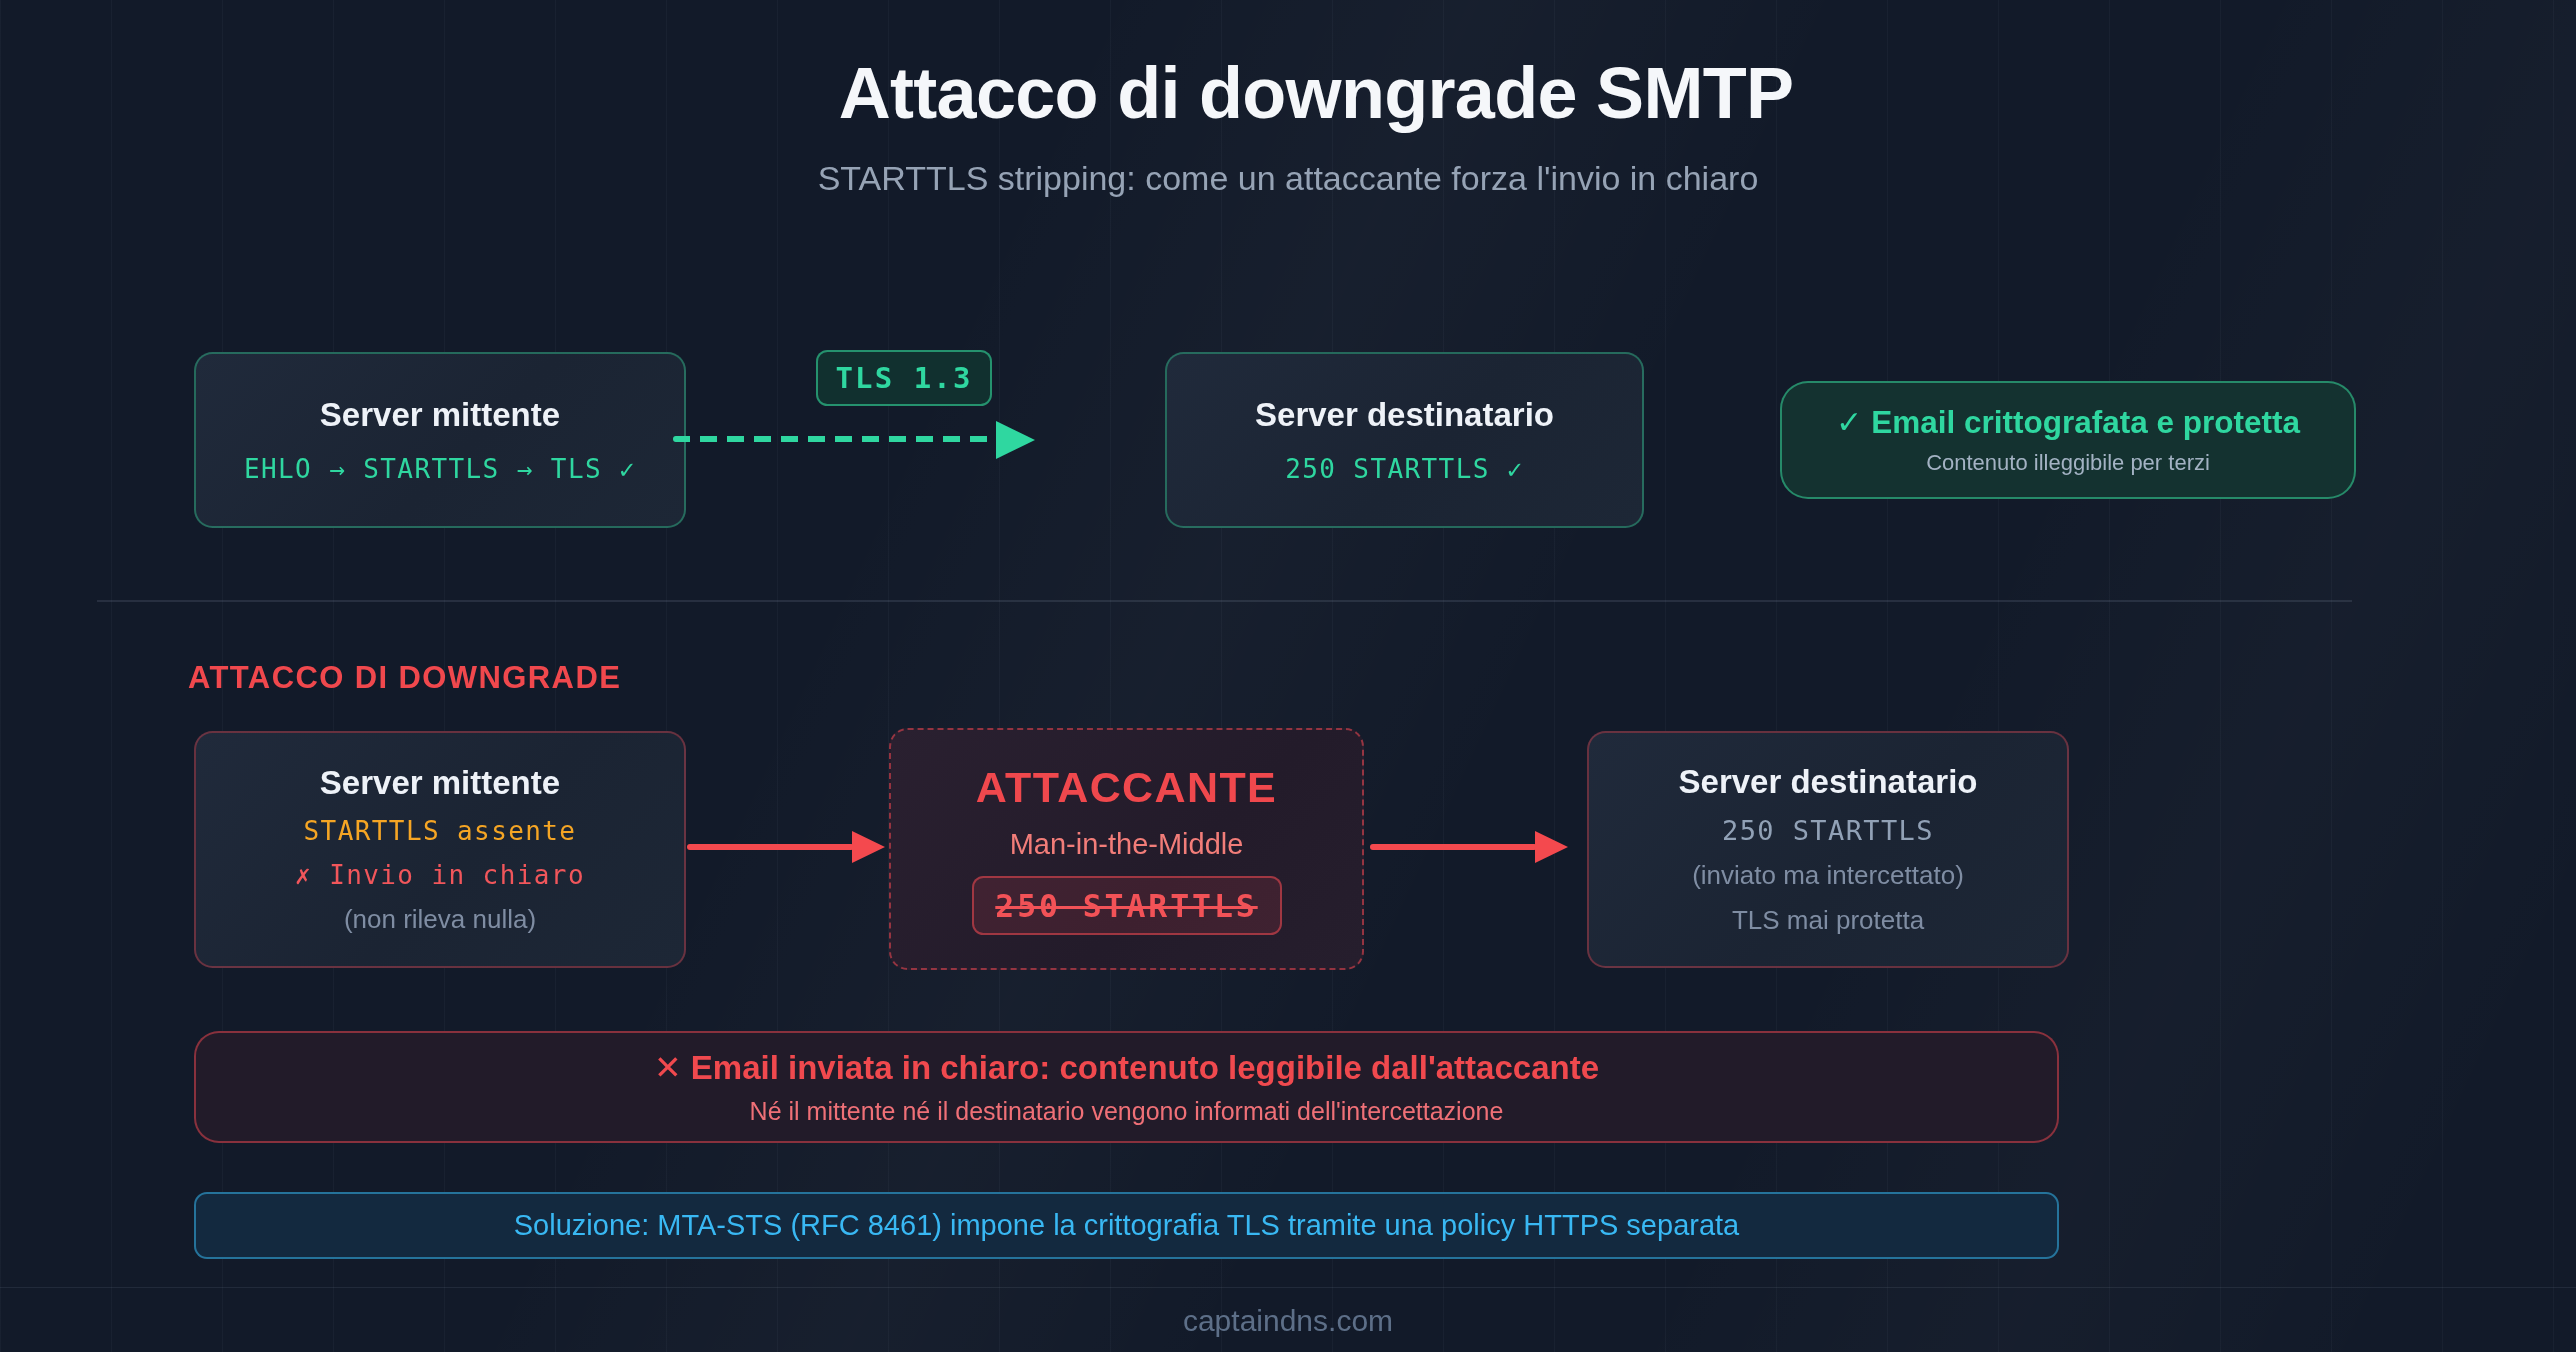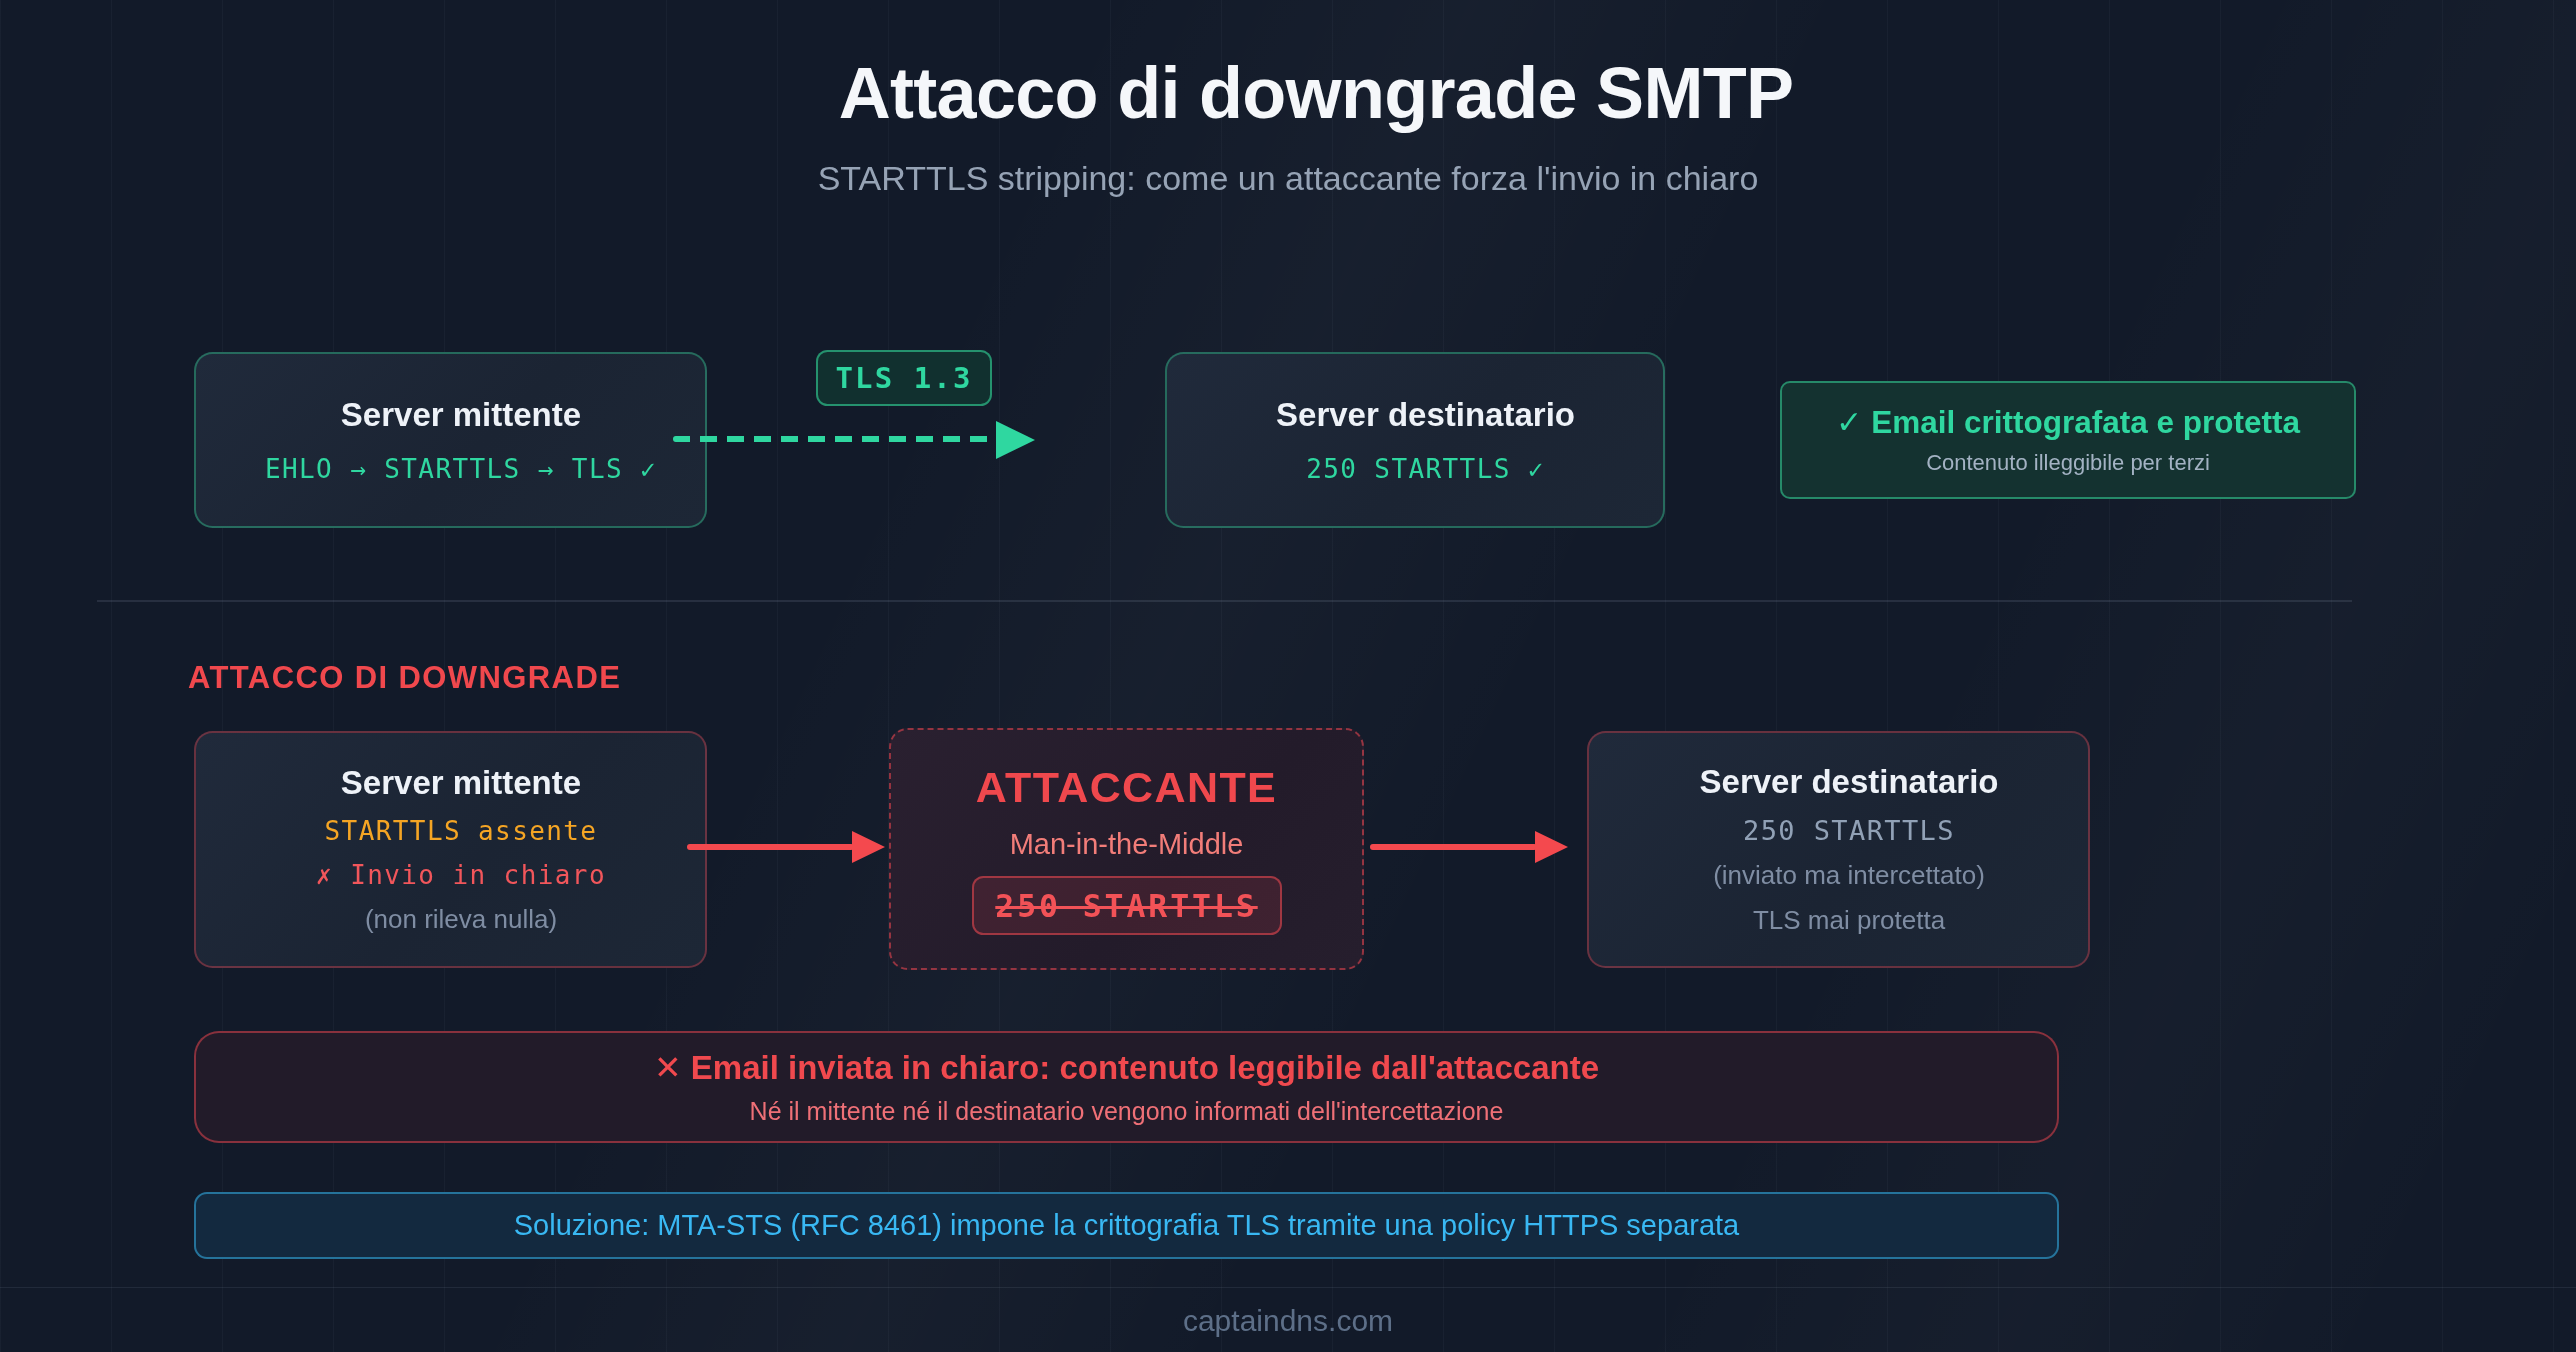--- a/index.html
+++ b/index.html
@@ -30,21 +30,20 @@
     font-size:31px;font-weight:700;letter-spacing:1.4px;
   }
   .label-green{color:#2fd7a0;left:188px;top:286px;}
   .label-red{color:#f0484d;left:188px;top:660px;}
   
   .node{
     border-radius:18.6px;
     background:linear-gradient(135deg,#202a3b 0%,#1b2433 55%,#1d2736 100%);
     display:flex;flex-direction:column;align-items:center;justify-content:center;
     text-align:center;
-    padding-left:21px;
   }
   .node.teal{border:2.1px solid rgba(52,211,153,0.40);}
   .node.redb{border:2.1px solid rgba(240,72,82,0.36);}
   .node-title{font-size:33px;font-weight:700;color:#eef2f8;}
   .mono{font-family:"DejaVu Sans Mono","DejaVu Sans",monospace;letter-spacing:1.4px;}
   .code-green{font-size:26px;color:#2fd7a0;}
   .code-amber{font-size:26px;color:#f5a524;}
   .code-red{font-size:26px;color:#f1565b;}
   .code-slate{font-size:27px;color:#91a1b6;}
   .note{font-size:26px;color:#7f8da3;font-family:"Liberation Sans",sans-serif;}
@@ -72,21 +71,21 @@
     border:2.1px solid rgba(52,211,153,0.6);
     border-radius:11.4px;background:#11302f;
     display:flex;align-items:center;justify-content:center;
     font-family:"DejaVu Sans Mono","DejaVu Sans",monospace;
     font-size:29px;font-weight:700;letter-spacing:2.1px;color:#2fd7a0;
   }
   
   .result-box{
     left:1780px;top:381px;width:572px;height:114px;
     border:2.1px solid rgba(52,211,153,0.55);
-    border-radius:10px;background:#143230;
+    border-radius:28px;background:#143230;
     display:flex;flex-direction:column;align-items:center;justify-content:center;gap:8.6px;
     text-align:center;
   }
   .result-title{font-size:31.5px;font-weight:700;color:#2fd7a0;}
   .result-sub{font-size:22px;color:#a3b2c3;}
   .glyph{font-family:"DejaVu Sans",sans-serif;}
   
   .divider{left:97px;top:600px;width:2255px;height:2.1px;background:rgba(148,163,184,0.16);}
   
   .attacker-box{

